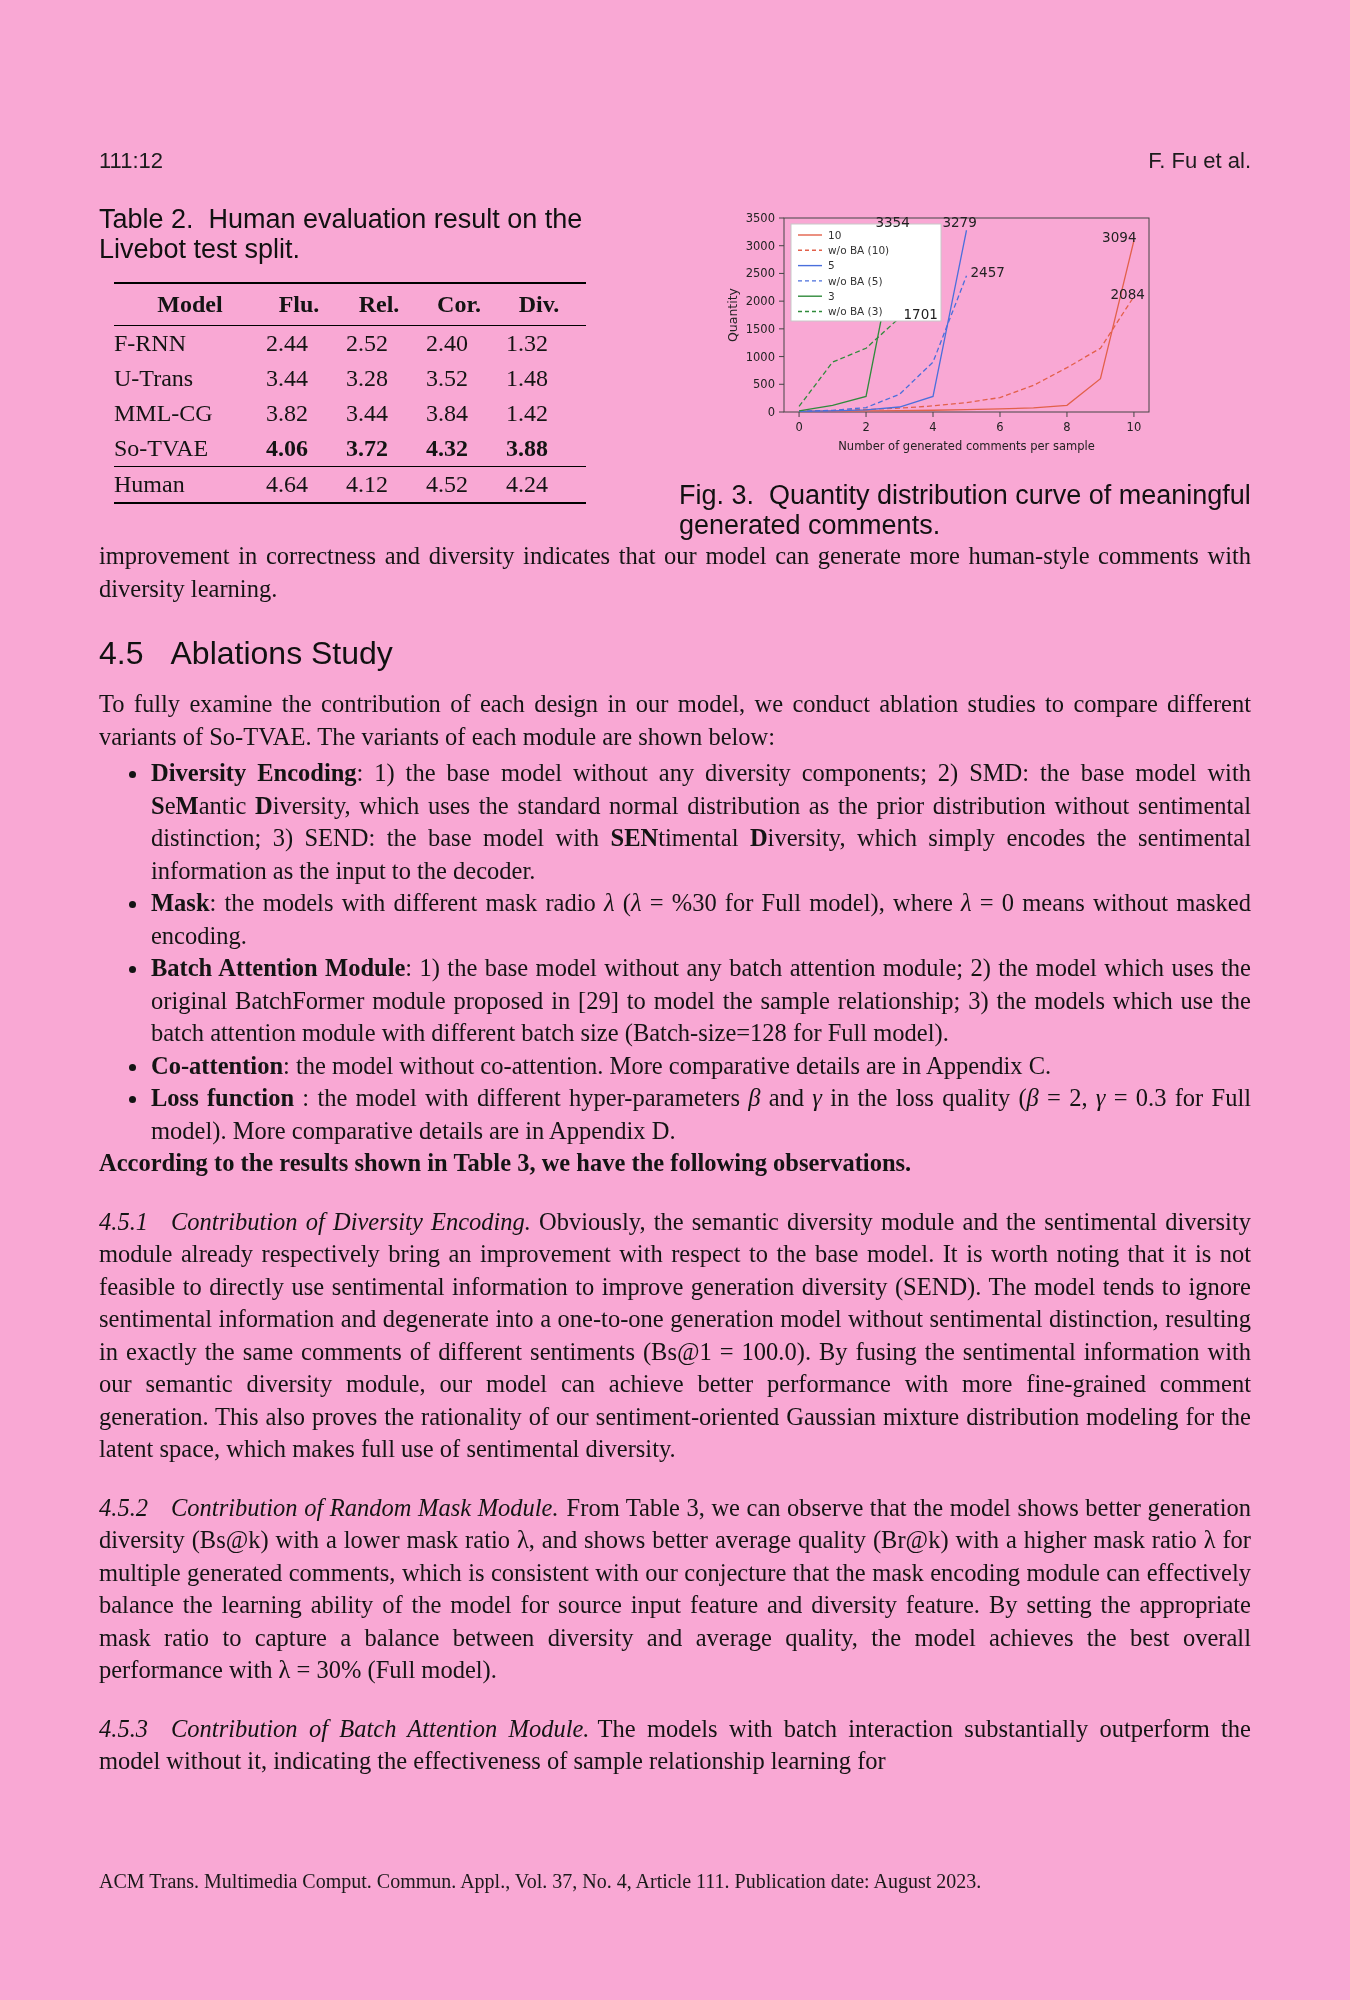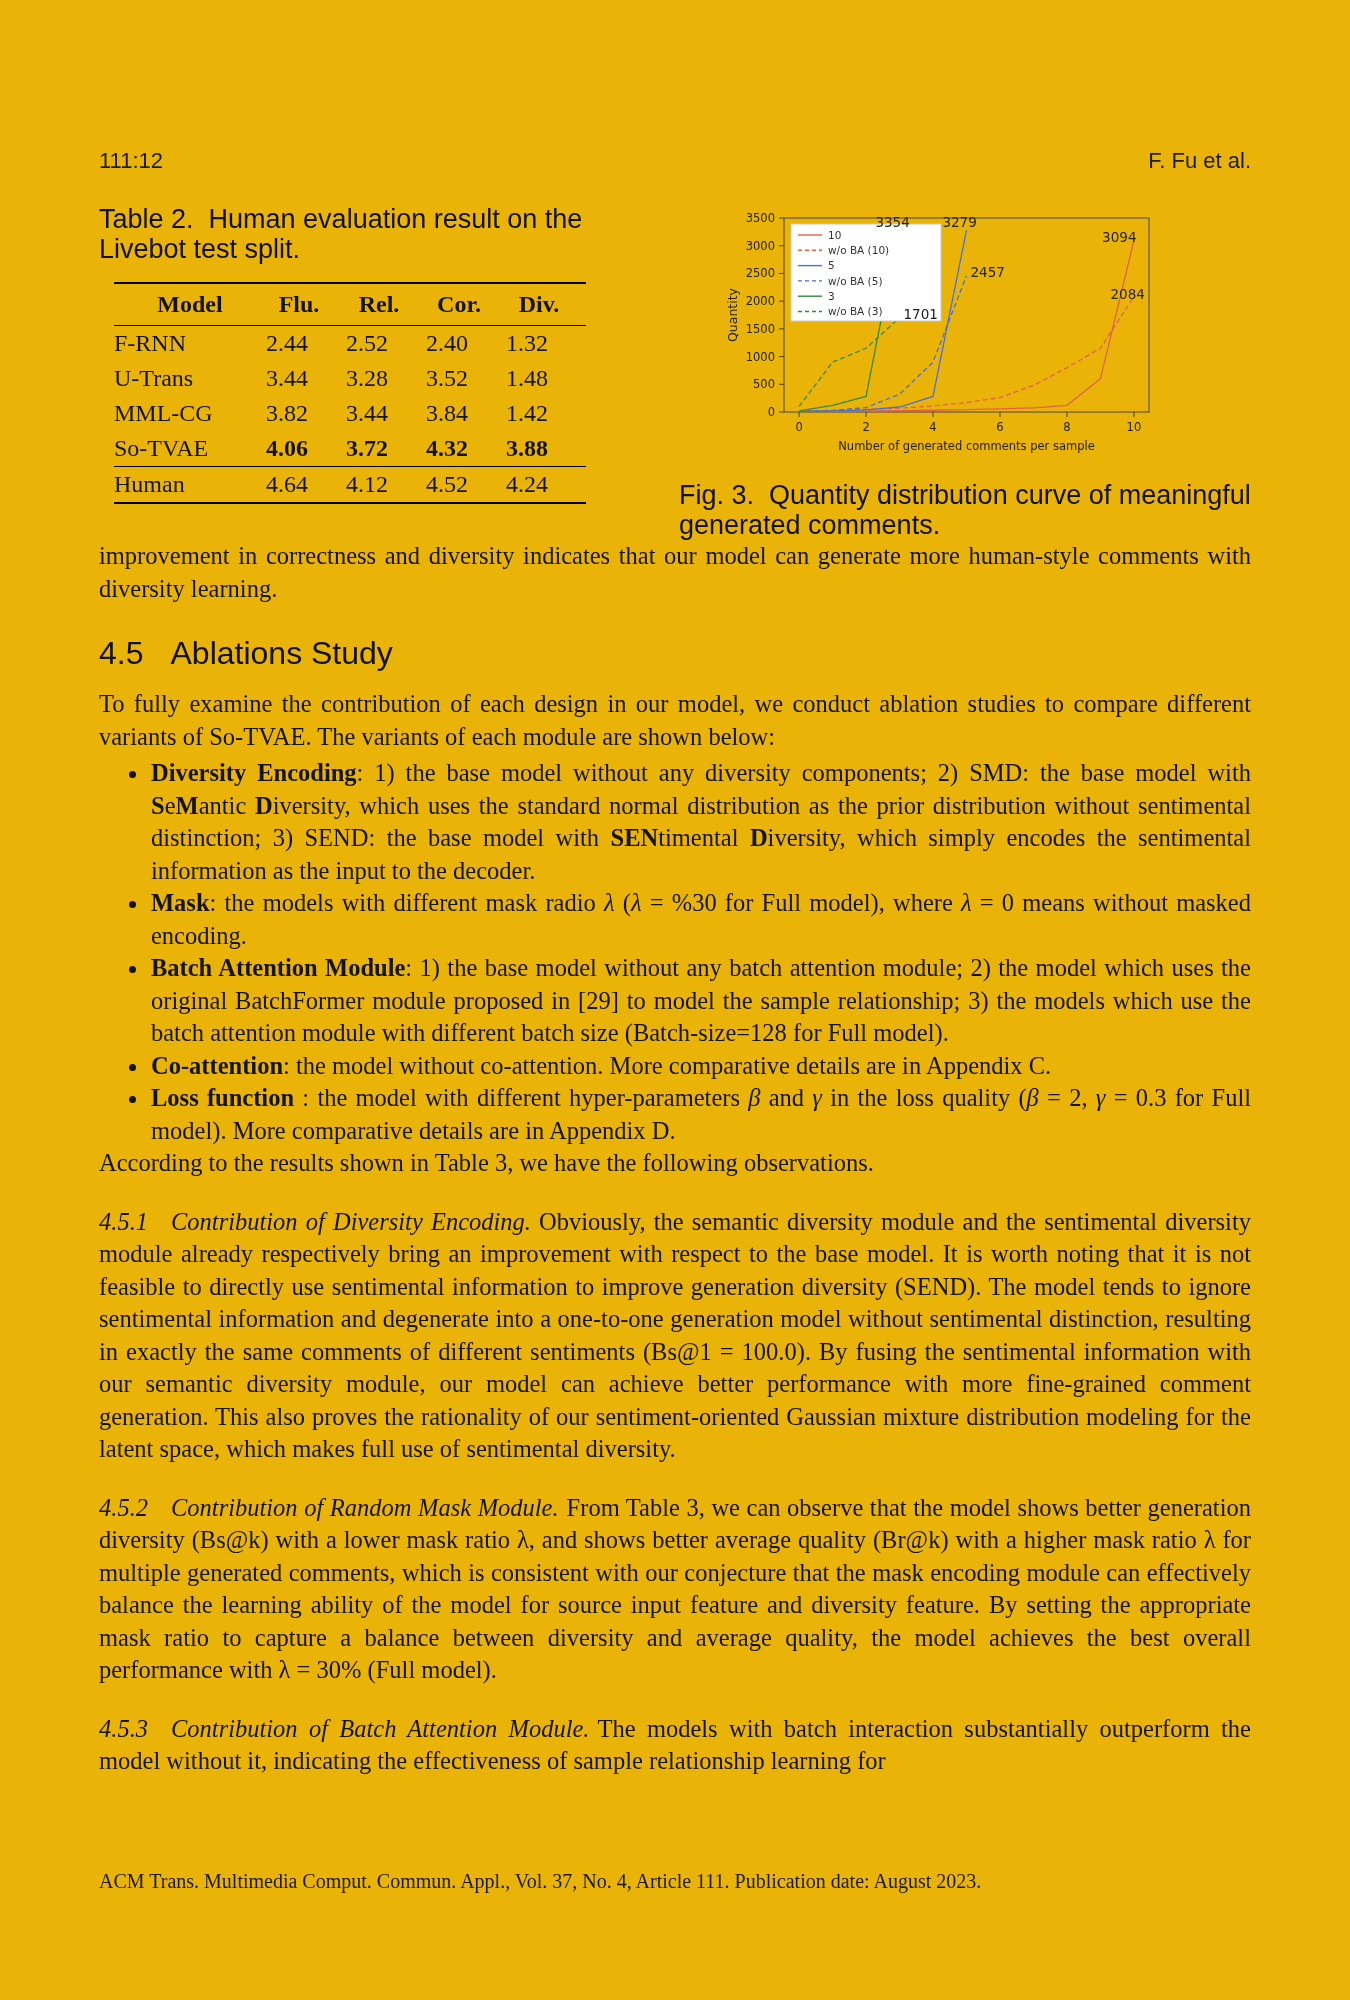--- a/index.html
+++ b/index.html
@@ -1,17 +1,17 @@
 <!DOCTYPE html>
 <html><head>
 <meta charset="utf-8">
 <style>
   html,body{margin:0;padding:0;background:#ffffff;}
   .page{
-    position:relative; width:1350px; height:2000px; background:#eab308;
+    position:relative; width:1350px; height:2000px; background:#f9a8d4;
     box-sizing:border-box; padding:148px 99px 0 99px;
     font-family:"Liberation Serif", serif; color:#141414;
   }
   
   .running-head{display:flex; justify-content:space-between;
     font-family:"Liberation Sans", sans-serif; font-size:22px; color:#1c1c1c;}
   
   .top-row{display:flex; margin-top:30px;}
   .left-col{width:502px; flex:0 0 auto;}
   .right-col{width:572px; flex:0 0 auto; margin-left:78px;}
@@ -31,21 +31,21 @@
   p.bodytext{font-size:24.5px; line-height:32.5px; text-align:justify; margin:0;}
   .p-first{margin-top:22px;}
   h2.section{font-family:"Liberation Sans", sans-serif; font-weight:400;
     font-size:32px; margin:30px 0 16px 0; color:#111;}
   h2.section .num{margin-right:27px;}
   ul.bullets{margin:4px 0 0 0; padding-left:51px;}
   ul.bullets li{font-size:24.5px; line-height:32.5px; text-align:justify; padding-left:1px;}
   .subsec{font-size:24.5px; line-height:32.5px; text-align:justify; margin:26px 0 0 0;}
   .subsec .num{font-style:italic; margin-right:23px;}
   .subsec .title{font-style:italic; margin-right:8px;}
-  .p-after-bullets{margin-top:2px;}
+  .p-after-bullets{margin-top:2px;font-weight:bold;}
   .footer{position:absolute; left:99px; top:1870px; font-size:20px; color:#1a1a1a;
     font-family:"Liberation Serif", serif;}
   svg text{font-family:"DejaVu Sans", sans-serif;}
 </style>
 </head>
 <body>
 
 <div class="page">
 
   <div class="running-head">

